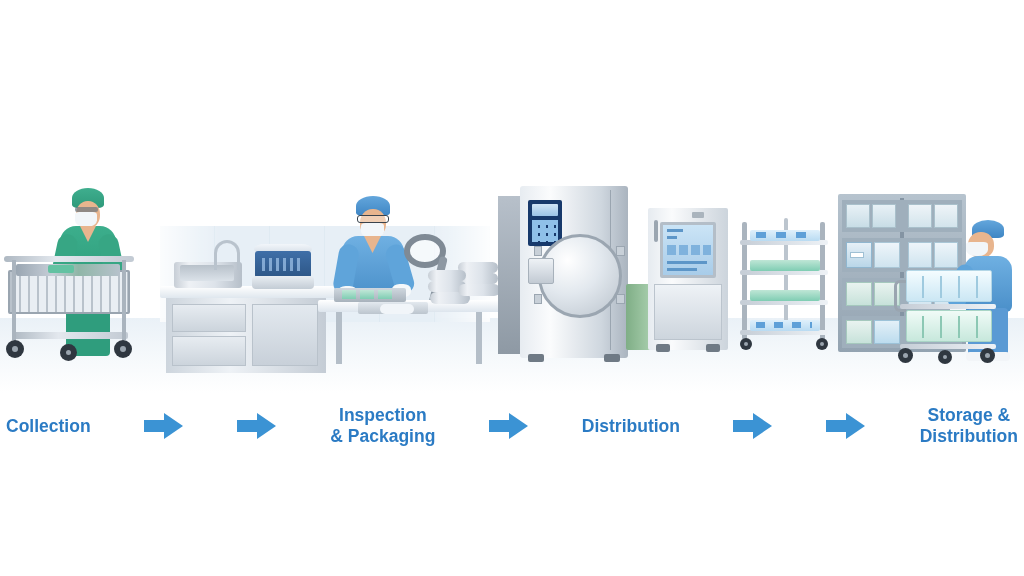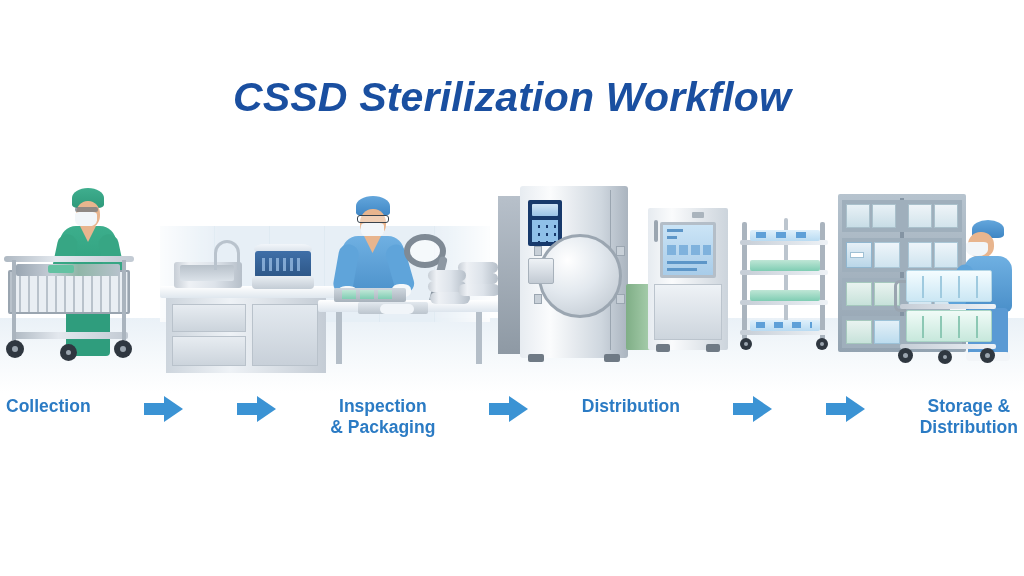--- a/index.html
+++ b/index.html
@@ -51,40 +51,39 @@
   .mask{background:#f2f6f9;border-radius:20% 20% 45% 45%;}
   .glove{background:#f5f8fa;border-radius:40%;}
 
   
   .tray-blue{background:linear-gradient(to bottom,#dff0fb,#b9dbf2);}
   .tray-green{background:linear-gradient(to bottom,#bfe6d6,#7fcdb3);}
 
   
   .flow{
     position:absolute;left:0;top:396px;width:1024px;height:60px;
-    display:flex;align-items:flex-start;justify-content:space-between;
+    display:flex;align-items:center;justify-content:space-between;
     padding:0 6px;box-sizing:border-box;
   }
   .step{
     text-align:center;color:#2b7bc4;font-size:17.5px;font-weight:bold;
     line-height:1.2;white-space:nowrap;flex:0 0 auto;
   }
   .step .l2{display:block;}
   .arrow{flex:0 0 auto;width:40px;height:26px;position:relative;}
   .arrow .shaft{position:absolute;left:0;top:7px;width:22px;height:12px;background:#3b93d4;}
   .arrow .headt{position:absolute;left:20px;top:0;width:0;height:0;
     border-top:13px solid transparent;border-bottom:13px solid transparent;
     border-left:19px solid #3b93d4;}
 </style>
 </head>
 <body>
 
 <div id="stage">
 
-  <div class="title">CSSD Sterilization Workflow</div>
 
   <div class="scene">
 
     <div class="floor"></div>
     <div class="tilewall"></div>
 
     <div class="p" style="left:0;top:0;width:170px;height:190px;">
 
       <div class="p" style="left:58px;top:10px;width:60px;height:160px;">
         <div class="p cap-green" style="left:14px;top:0;width:32px;height:20px;"></div>

